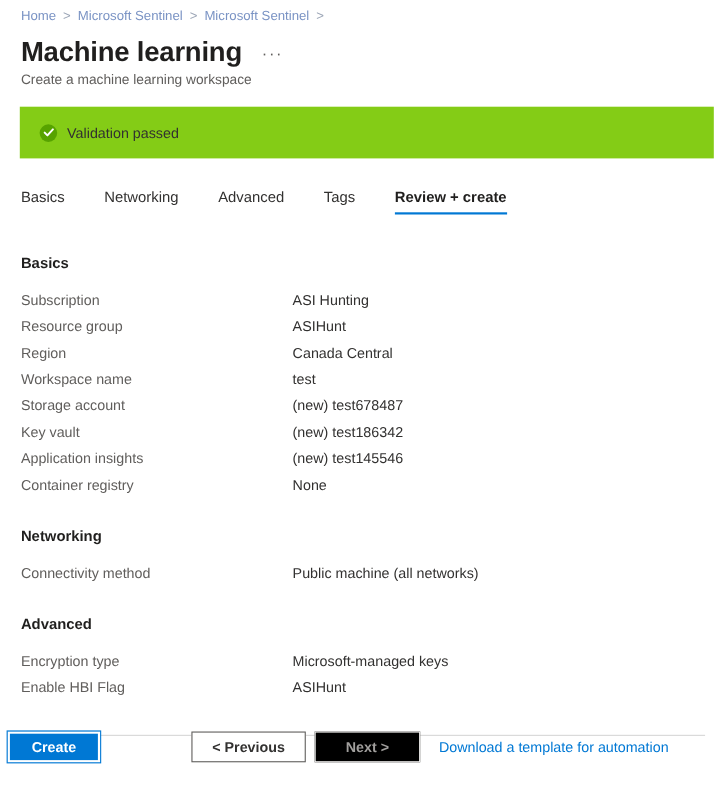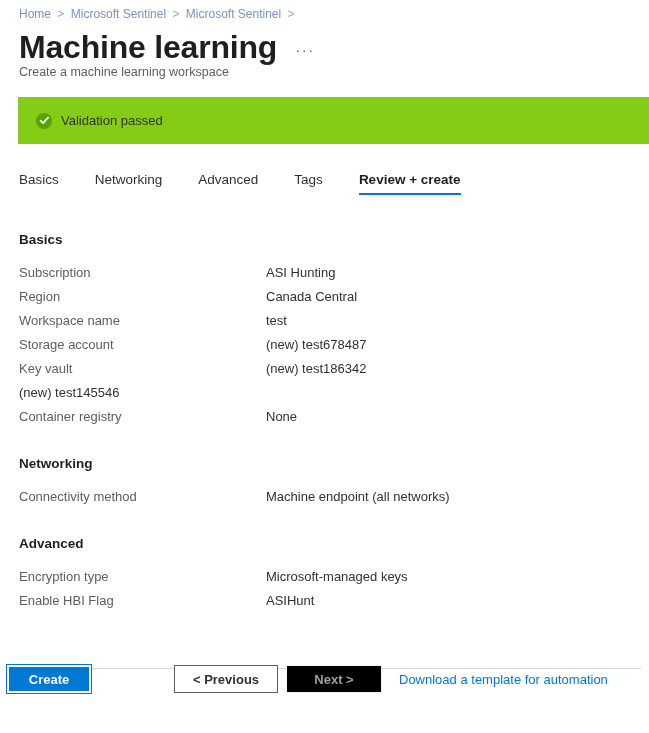--- a/index.html
+++ b/index.html
@@ -36,21 +36,21 @@
     padding: 0 3px;
   }
 
   
   .title-row {
     display: flex;
     align-items: center;
     padding: 10px 0 0 19px;
   }
   .page-title {
-    font-size: 32px;
+    font-size: 25px;
     line-height: 30px;
     font-weight: 600;
     color: #201f1e;
     letter-spacing: -0.2px;
   }
   .ellipsis-btn {
     margin-left: 18px;
     margin-top: 6px;
     font-size: 15px;
     line-height: 12px;
@@ -257,49 +257,54 @@
 <div class="content">
 
   <div class="section">
     <div class="section-heading">Basics</div>
 
     <div class="kv-row">
       <div class="kv-label">Subscription</div>
       <div class="kv-value">ASI Hunting</div>
     </div>
     <div class="kv-row">
+      <div class="kv-label">Resource group</div>
+      <div class="kv-value">ASIHunt</div>
+    </div>
+    <div class="kv-row">
       <div class="kv-label">Region</div>
       <div class="kv-value">Canada Central</div>
     </div>
     <div class="kv-row">
       <div class="kv-label">Workspace name</div>
       <div class="kv-value">test</div>
     </div>
     <div class="kv-row">
       <div class="kv-label">Storage account</div>
       <div class="kv-value">(new) test678487</div>
     </div>
     <div class="kv-row">
       <div class="kv-label">Key vault</div>
       <div class="kv-value">(new) test186342</div>
     </div>
     <div class="kv-row">
+      <div class="kv-label">Application insights</div>
       <div class="kv-value">(new) test145546</div>
     </div>
     <div class="kv-row">
       <div class="kv-label">Container registry</div>
       <div class="kv-value">None</div>
     </div>
   </div>
 
   <div class="section">
     <div class="section-heading">Networking</div>
     <div class="kv-row">
       <div class="kv-label">Connectivity method</div>
-      <div class="kv-value">Machine endpoint (all networks)</div>
+      <div class="kv-value">Public machine (all networks)</div>
     </div>
   </div>
 
   <div class="section">
     <div class="section-heading">Advanced</div>
     <div class="kv-row">
       <div class="kv-label">Encryption type</div>
       <div class="kv-value">Microsoft-managed keys</div>
     </div>
     <div class="kv-row">

